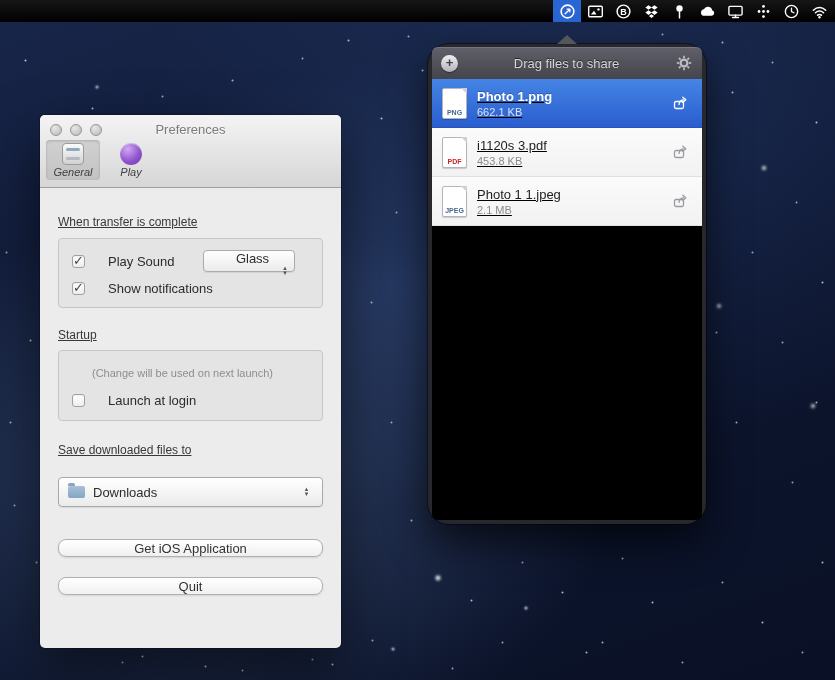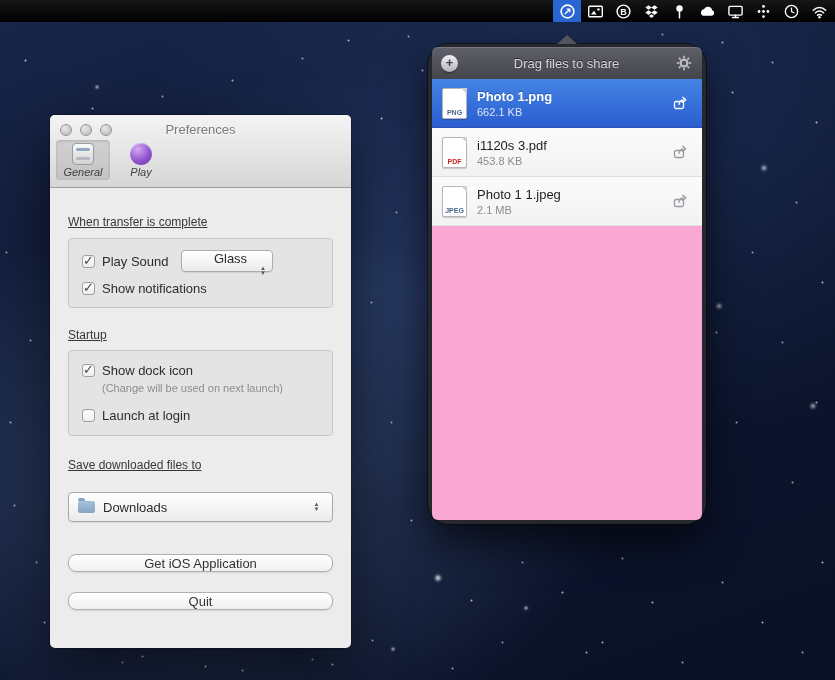--- a/index.html
+++ b/index.html
@@ -87,21 +87,21 @@
     box-shadow:inset 0 1px 0 rgba(255,255,255,.14);
   }
   .add-btn {
     width:17px; height:17px; border-radius:50%; margin-left:9px; flex:none;
     background:linear-gradient(#efeff2,#b2b2bb); display:flex; align-items:center; justify-content:center;
     color:#3f3f47; font-size:13px; font-weight:bold; box-shadow:0 1px 1px rgba(0,0,0,.45);
   }
   .add-btn::before { content:"+"; margin-top:-1px; }
   .pop-title { flex:1; text-align:center; color:#d6d6da; font-size:13px; text-shadow:0 -1px 0 rgba(0,0,0,.55); }
   .gear-btn { margin-right:10px; width:17px; flex:none; display:flex; justify-content:center; color:#bdbdc4; }
-  .pop-list { background:#f9a8d4; border-radius:0 0 6px 6px; height:441px; overflow:hidden; }
+  .pop-list { background:#000000; border-radius:0 0 6px 6px; height:441px; overflow:hidden;text-decoration:underline; }
   .file-row {
     height:49px; display:flex; align-items:center; padding:0 10px;
     background:linear-gradient(#fbfbfb,#f2f2f2); border-bottom:1px solid #e0e0e2;
   }
   .file-row.selected { background:linear-gradient(#4584e5,#2a5ecf); border-bottom-color:#2a55b8; }
   .doc-icon {
     width:25px; height:31px; flex:none; position:relative;
     background:#fff; border:1px solid #b4b4bc; border-radius:2px;
     box-shadow:0 1px 1px rgba(0,0,0,.18);
   }
@@ -117,21 +117,21 @@
   .file-meta { margin-left:10px; flex:1; min-width:0; }
   .file-name { font-size:13px; color:#1e1e1e; white-space:nowrap; }
   .file-size { font-size:11px; color:#8b8b90; margin-top:2px; }
   .selected .file-name { color:#fff; font-weight:bold; text-shadow:0 -1px 0 rgba(0,0,0,.25); }
   .selected .file-size { color:rgba(255,255,255,.82); }
   .share-btn { flex:none; width:24px; height:20px; display:flex; align-items:center; justify-content:center; color:#9a9aa2; }
   .selected .share-btn { color:#fff; }
 
   
   .pref-window {
-    position:absolute; left:50px; top:115px; width:301px; height:533px; z-index:15;
+    position:absolute; left:40px; top:115px; width:301px; height:533px; z-index:15;
     background:#ececec; border-radius:5px;
     box-shadow:0 22px 55px rgba(0,0,0,.55), 0 0 0 1px rgba(0,0,0,.22);
   }
   .pref-header {
     height:73px; position:relative; border-radius:5px 5px 0 0;
     background:linear-gradient(#f4f4f4,#d6d6d6); border-bottom:1px solid #9f9f9f;
   }
   .traffic { position:absolute; top:9px; left:10px; display:flex; gap:8px; }
   .tl {
     width:12px; height:12px; border-radius:50%;
@@ -154,21 +154,21 @@
   }
   .tb-label { font-size:11px; color:#3f3f3f;font-style:italic; }
 
   .pref-content { padding:0 18px; }
   .section-heading { font-size:12px; color:#383838;text-decoration:underline; }
   .sh-1 { margin-top:27px; } .sh-2 { margin-top:20px; } .sh-3 { margin-top:22px; }
   .group-box {
     margin-top:9px; background:#e4e4e4; border:1px solid #c6c6c6; border-radius:4px; padding:11px 13px;
   }
   .group-2 { margin-top:8px; padding:12px 13px; }
-  .cb-row { display:flex; align-items:center; font-size:13px; color:#2c2c2c; }
+  .cb-row { display:flex; align-items:center; font-size:13px; color:#2c2c2c;gap:16px; }
   .cb-row + .cb-row { margin-top:9px; }
   .launch-row { margin-top:14px;align-items:center; }
   .cb {
     width:13px; height:13px; flex:none; margin-right:7px; position:relative;
     border:1px solid #a0a0a6; border-radius:3px;
     background:linear-gradient(#ffffff,#ededed); box-shadow:inset 0 1px 1px rgba(0,0,0,.06);
   }
   .cb.checked::after { content:"✓"; position:absolute; top:-3px; left:0; font-size:13px; font-weight:bold; color:#45454b; }
   .popup-btn {
     display:inline-flex; align-items:center; height:22px; width:92px; margin-left:12px;
@@ -400,24 +400,20 @@
           </div>
         </div>
         <div class="cb-row">
           <div class="cb checked"></div>
           <span>Show notifications</span>
         </div>
       </div>
 
       <div class="section-heading sh-2">Startup</div>
       <div class="group-box group-2">
-        <div class="cb-row">
-          <div class="cb checked"></div>
-          <span>Show dock icon</span>
-        </div>
         <div class="note">(Change will be used on next launch)</div>
         <div class="cb-row launch-row">
           <div class="cb"></div>
           <span>Launch at login</span>
         </div>
       </div>
 
       <div class="section-heading sh-3">Save downloaded files to</div>
       <div class="wide-popup">
         <div class="folder-icon"></div>

